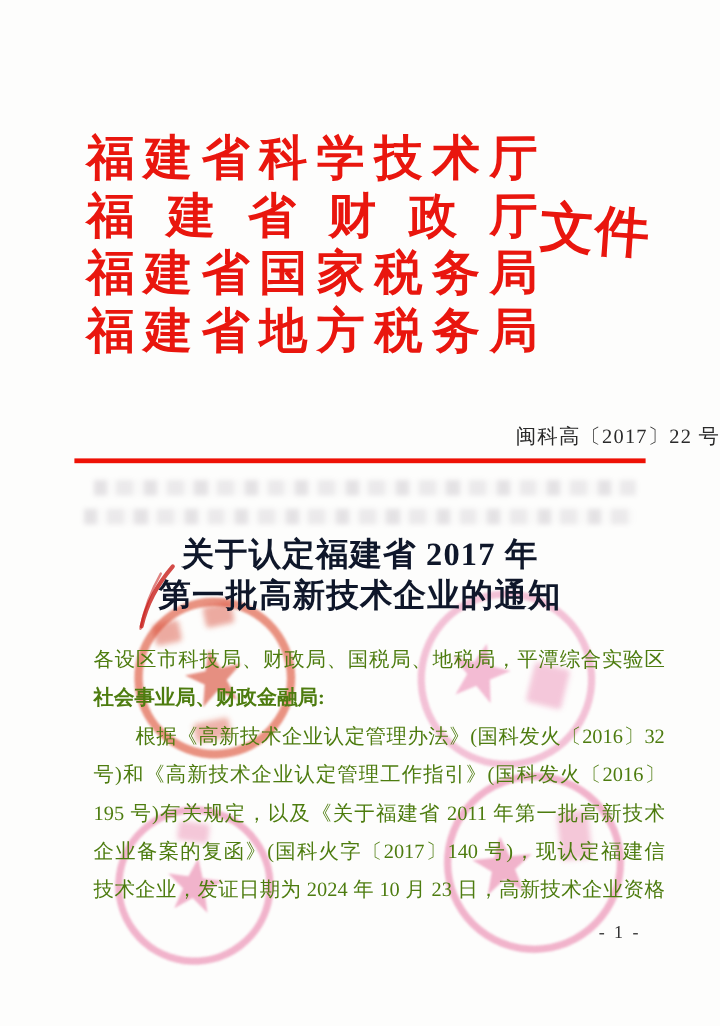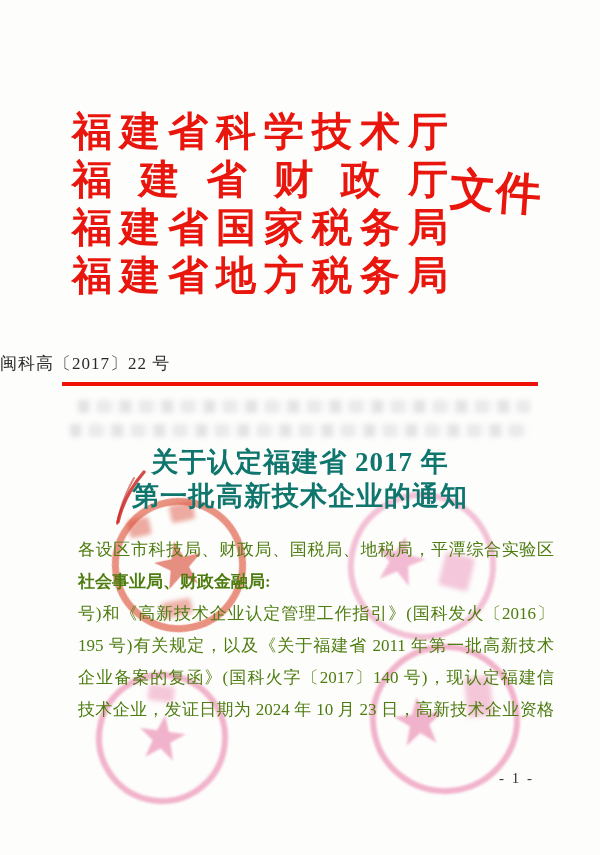--- a/index.html
+++ b/index.html
@@ -28,21 +28,21 @@
     position:absolute; left:450px; top:170px;
     color:#e9160e; font-size:45px; font-weight:bold;
     transform:rotate(4deg);
     letter-spacing:1px;
     line-height:1;
   }
 
   
   .doc-number {
     position:absolute; left:0; top:352px; width:100%;
-    text-align:left; font-size:17px; color:#2a2a2a;
+    text-align:right; font-size:17px; color:#2a2a2a;
     letter-spacing:1px;
   }
   .red-rule {
     position:absolute; left:62px; top:382px; width:476px; height:4px;
     background:#ee1105;
   }
 
   
   .ghost-band {
     position:absolute; height:13px;
@@ -52,21 +52,21 @@
       rgba(135,125,140,0.4) 19px, rgba(135,125,140,0.4) 33px,
       rgba(135,125,140,0.08) 33px, rgba(135,125,140,0.08) 42px);
     filter:blur(2.4px); opacity:0.38;
   }
   .ghost-1 { left:78px; top:400px; width:452px; }
   .ghost-2 { left:70px; top:424px; width:458px; }
 
   
   .title {
     position:absolute; left:0; top:445px; width:100%;
-    text-align:center; color:#0f766e;
+    text-align:center; color:#0f172a;
     font-size:27px; font-weight:bold; line-height:34px;
     letter-spacing:1px;
   }
 
   
   .pen-stroke { position:absolute; left:104px; top:468px; }
 
   
   .seal {
     position:absolute; border-radius:50%;
@@ -207,20 +207,21 @@
   </div>
 
   <svg class="pen-stroke" width="46" height="70" viewBox="0 0 46 70">
     <path d="M40,4 C28,18 18,36 14,54" stroke="rgba(200,30,25,0.8)" stroke-width="3.4" fill="none" stroke-linecap="round"></path>
     <path d="M30,10 C22,24 16,40 13,56" stroke="rgba(200,30,25,0.55)" stroke-width="2" fill="none" stroke-linecap="round"></path>
   </svg>
 
   <div class="body-text">
     <div class="body-line">各设区市科技局、财政局、国税局、地税局，平潭综合实验区</div>
     <div class="body-line short">社会事业局、财政金融局:</div>
+    <div class="body-line">　　根据《高新技术企业认定管理办法》(国科发火〔2016〕32</div>
     <div class="body-line">号)和《高新技术企业认定管理工作指引》(国科发火〔2016〕</div>
     <div class="body-line">195 号)有关规定，以及《关于福建省 2011 年第一批高新技术</div>
     <div class="body-line">企业备案的复函》(国科火字〔2017〕140 号)，现认定福建信</div>
     <div class="body-line">技术企业，发证日期为 2024 年 10 月 23 日，高新技术企业资格</div>
   </div>
 
   <div class="page-number">- 1 -</div>
 
 </div>
 

